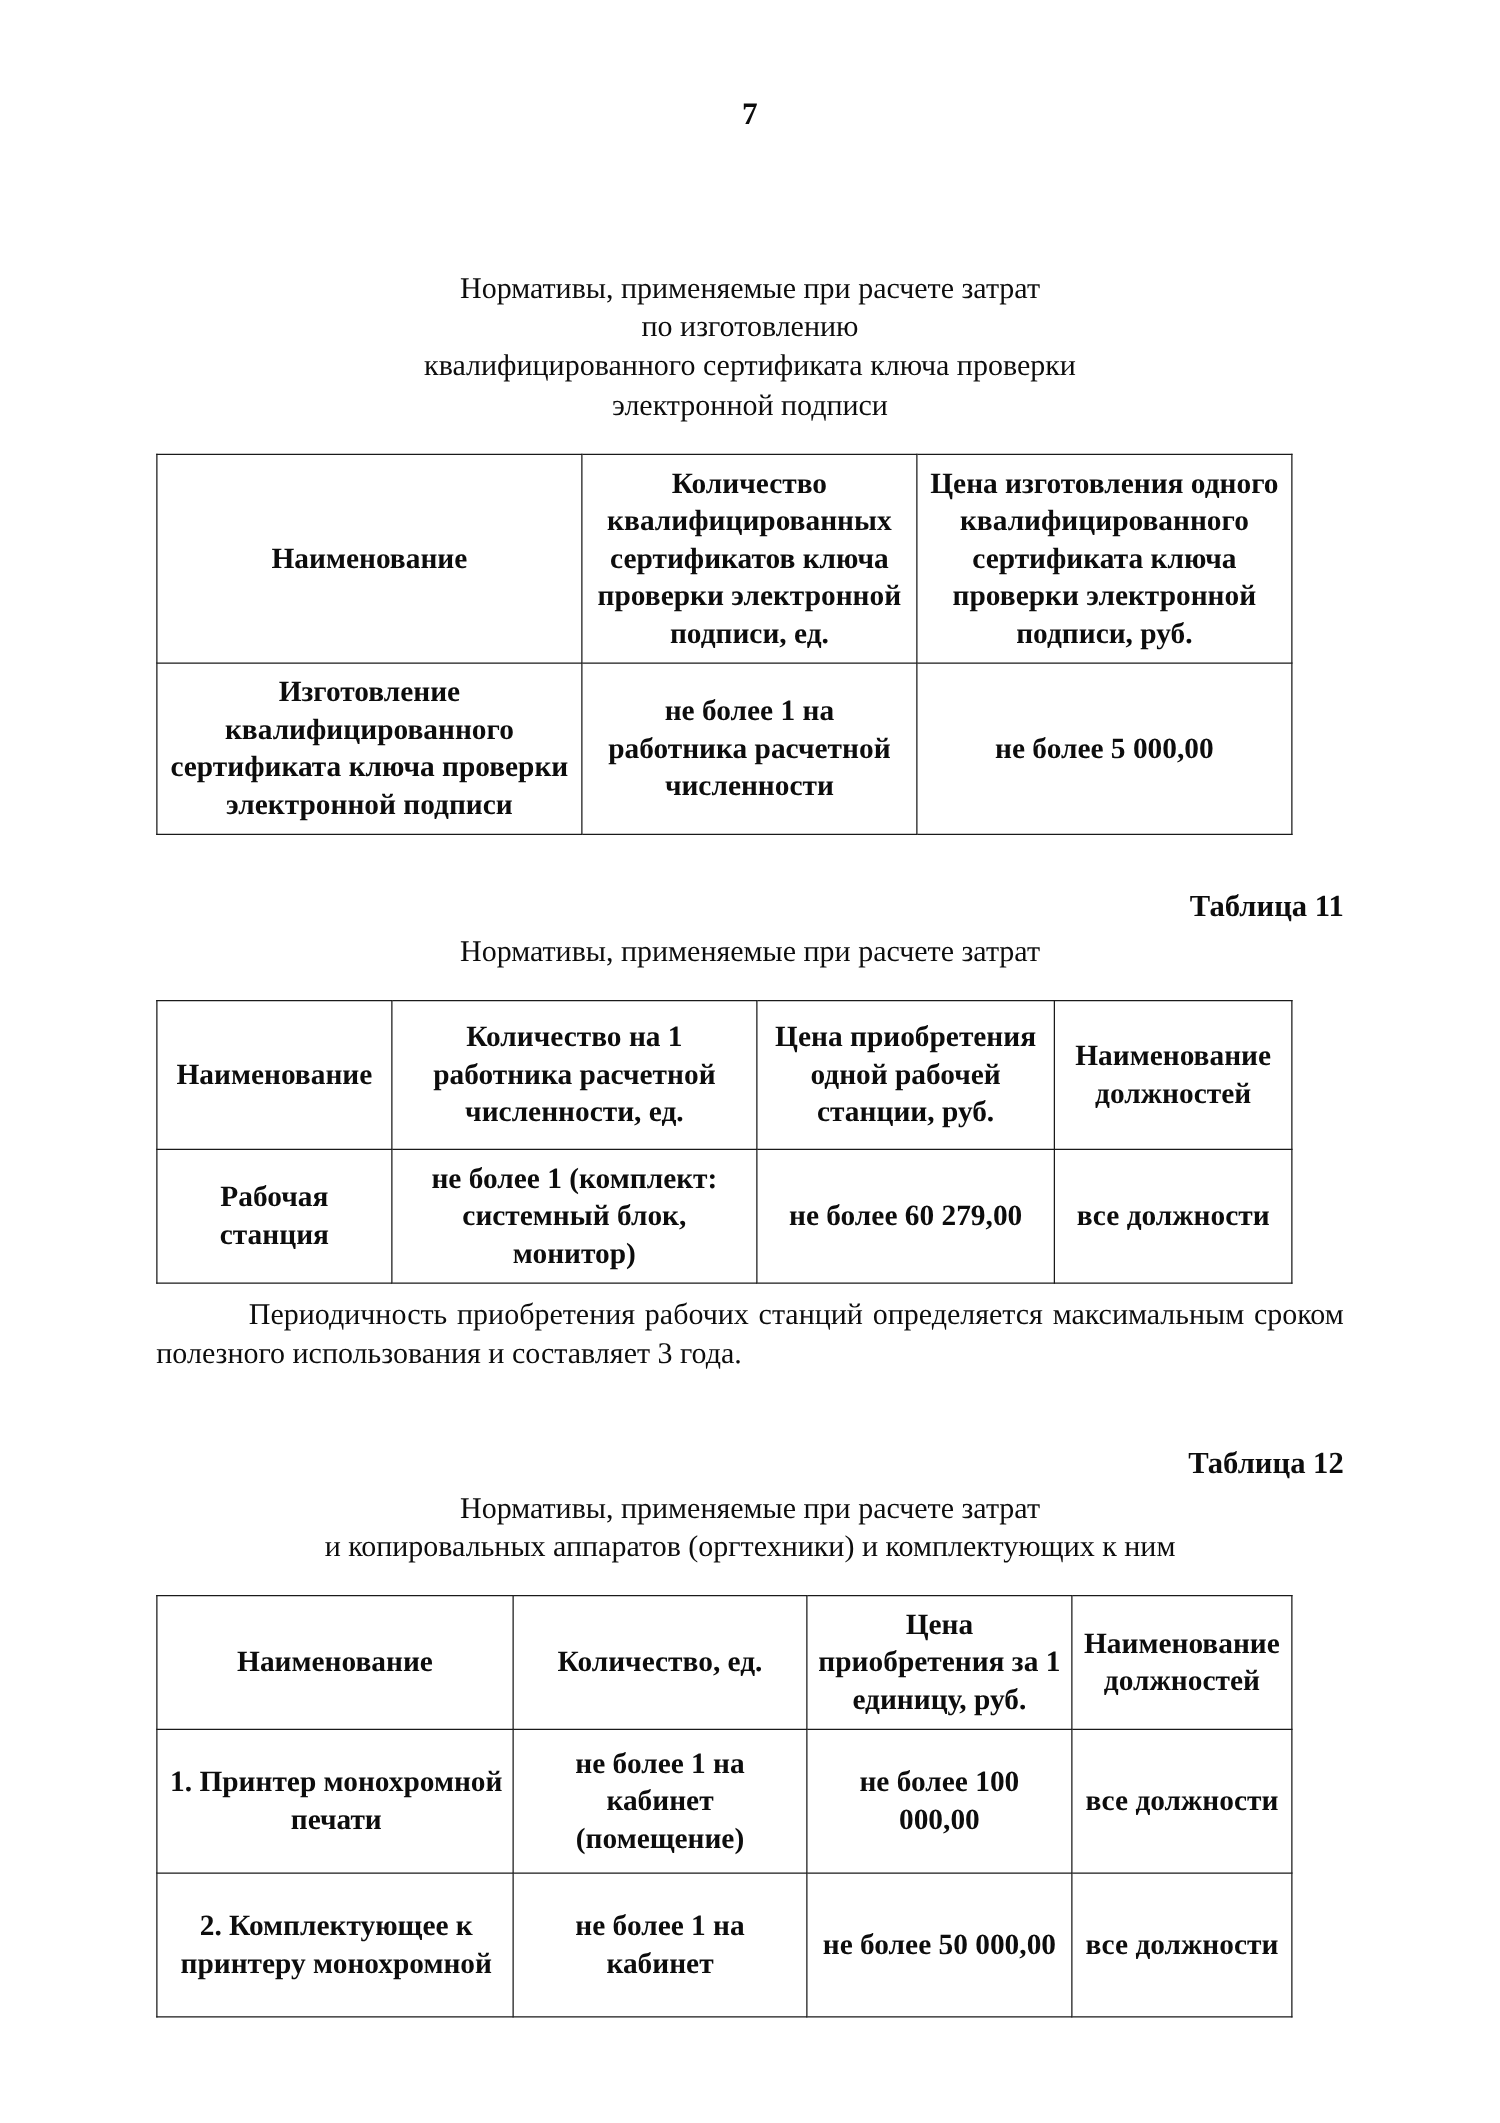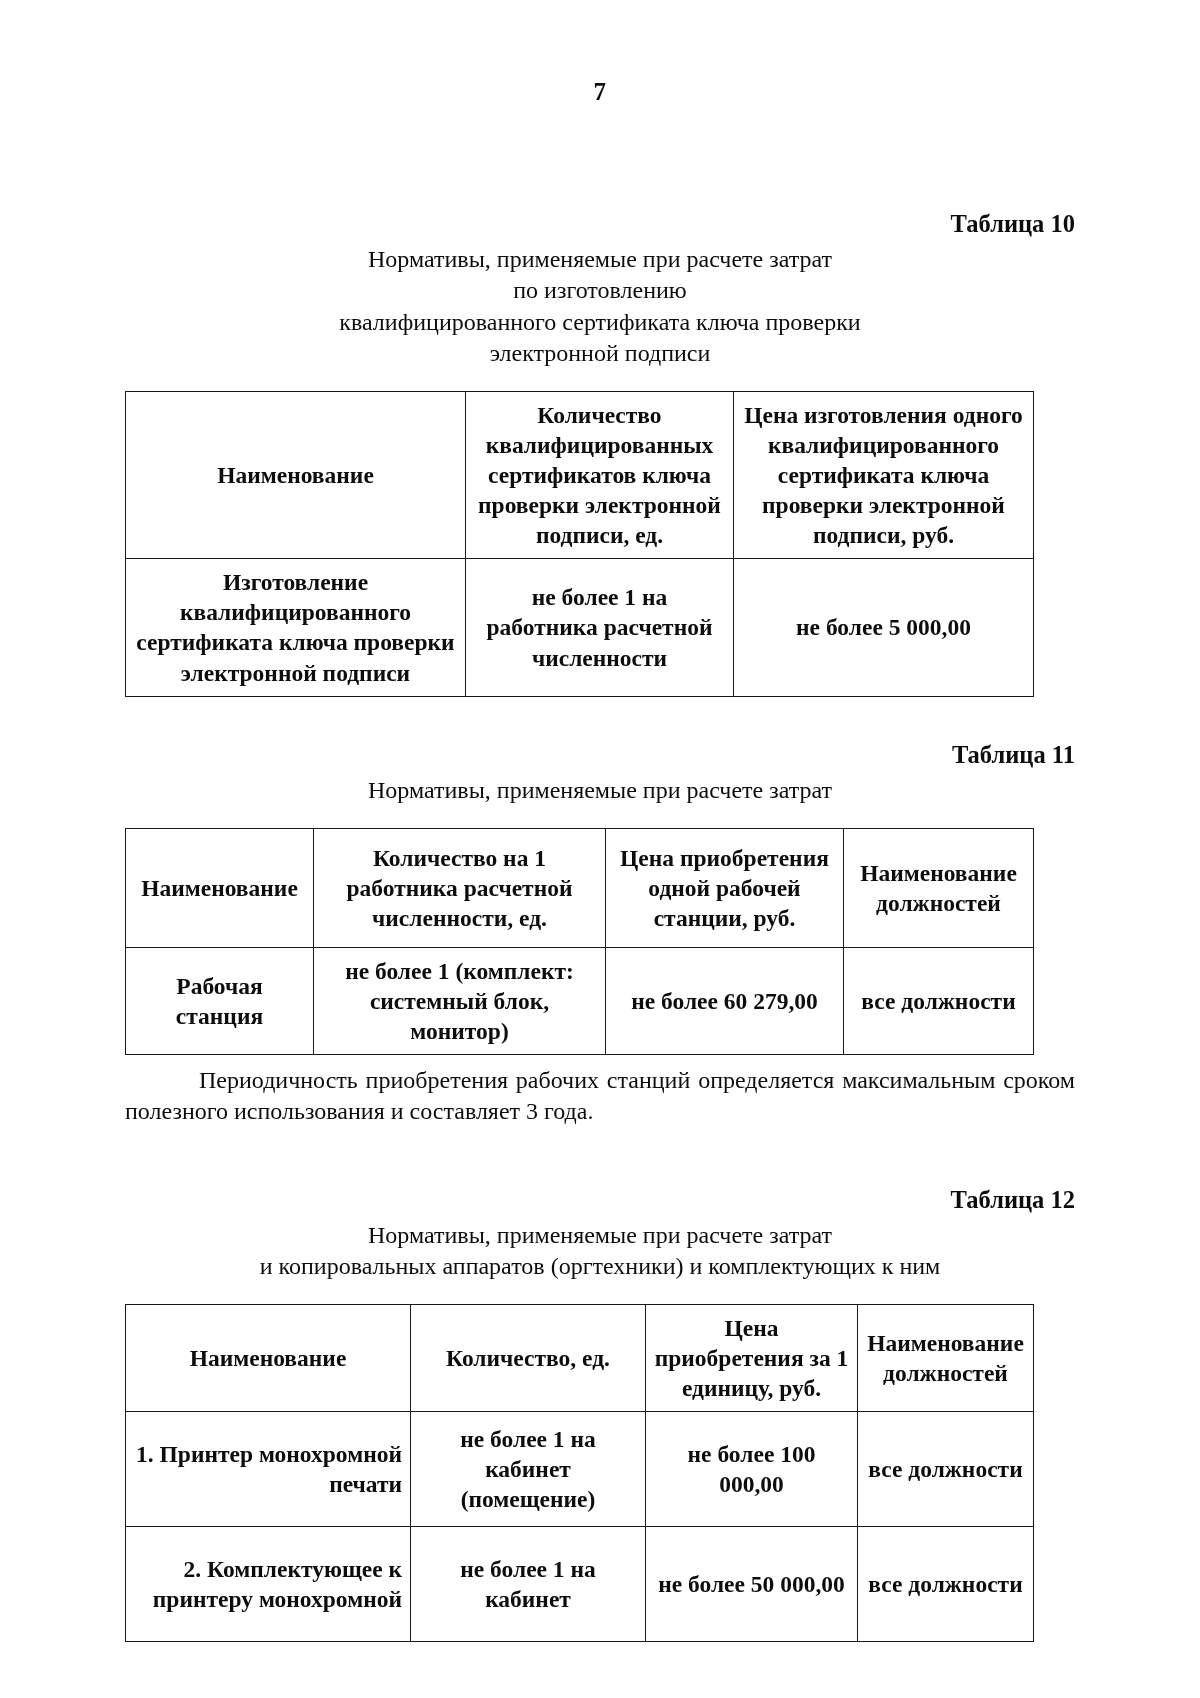--- a/index.html
+++ b/index.html
@@ -79,42 +79,41 @@
   #table11 thead td { height: 102px; }
   #table11 tbody td { height: 72px; }
 
   
   #table12 col.c1 { width: 285px; }
   #table12 col.c2 { width: 235px; }
   #table12 col.c3 { width: 212px; }
   #table12 col.c4 { width: 176px; }
   #table12 thead td { height: 72px; }
   #table12 tbody td { height: 98px; }
-  #table12 td.left-cell { text-align: right; padding-left: 10px; }
+  #table12 td.left-cell { text-align: center; padding-left: 10px; }
 
   .body-paragraph {
     font-size: 24px;
     line-height: 1.30;
     margin: 10px 0 0 0;
     text-align: justify;
     text-indent: 74px;
   }
   .body-paragraph.just-all { text-align-last: left; }
   .gap-44 { height: 44px; }
   .gap-58 { height: 58px; }
 </style>
 </head>
 <body>
 
 <div class="page">
 
   <div class="page-number">7</div>
   <div class="spacer-after-number"></div>
 
-  <div class="table-label">Таблица 10</div>
   <div class="table-title">
     <span class="tline">Нормативы, применяемые при расчете затрат</span>
     <span class="tline">по изготовлению</span>
     <span class="tline">квалифицированного сертификата ключа проверки</span>
     <span class="tline">электронной подписи</span>
   </div>
 
   <table class="doc-table" id="table10">
     <colgroup>
         <col class="c1">

